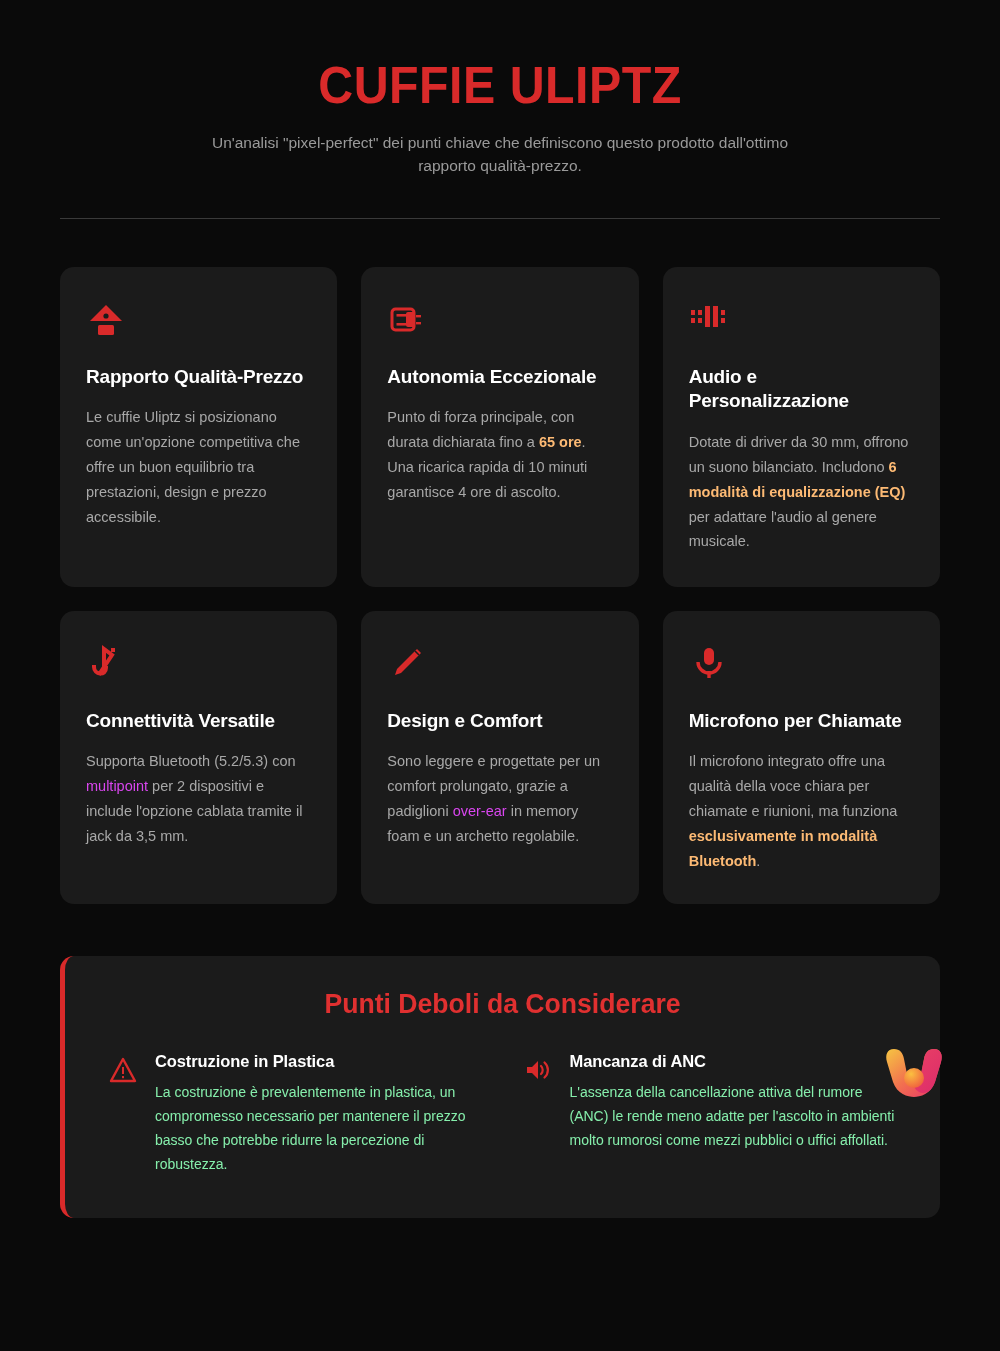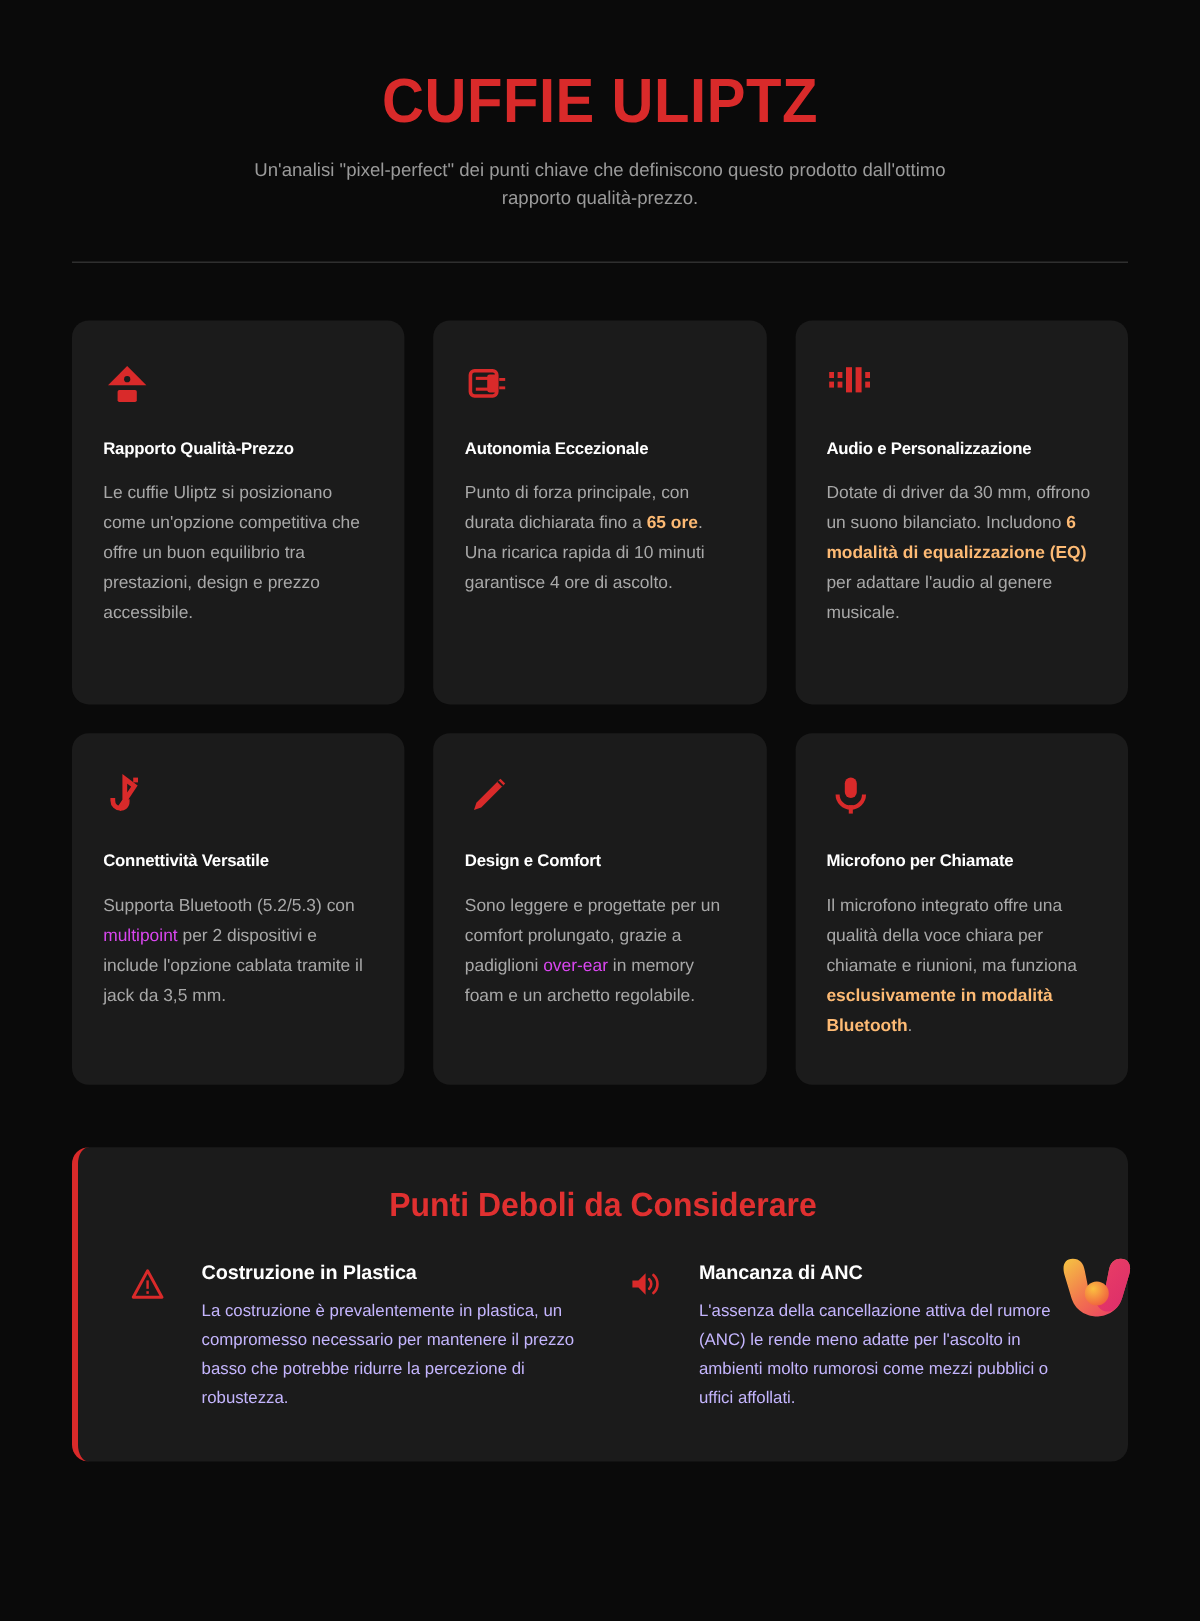--- a/index.html
+++ b/index.html
@@ -67,21 +67,21 @@
 
   .card-icon {
     height: 44px;
     display: flex;
     align-items: center;
     margin-bottom: 24px;
   }
   .card-icon svg { display: block; }
 
   .card-title {
-    font-size: 14px;
+    font-size: 19px;
     font-weight: 700;
     color: #ffffff;
     line-height: 1.28;
     margin-bottom: 16px;
     letter-spacing: -0.2px;
   }
 
   .card-text {
     font-size: 14.5px;
     line-height: 1.72;
@@ -109,37 +109,37 @@
     margin-bottom: 32px;
     transform: scaleX(0.95);
   }
 
   .weak-grid {
     display: grid;
     grid-template-columns: 1fr 1fr;
     gap: 18px 42px;
   }
 
-  .weak-item { display: flex; gap: 31px; align-items: flex-start; }
+  .weak-item { display: flex; gap: 18px; align-items: flex-start; }
 
   .weak-icon { flex: 0 0 28px; padding-top: 4px; }
   .weak-icon svg { display: block; }
 
   .weak-title {
     font-size: 16.5px;
     font-weight: 700;
     color: #ffffff;
     margin-bottom: 9px;
     letter-spacing: -0.1px;
   }
 
   .weak-text {
     font-size: 14px;
     line-height: 1.72;
-    color: #c4b5fd;
+    color: #86efac;
   }
 
   
   .logo {
     position: absolute;
     right: 52px;
     bottom: 28px;
     width: 68px;
     height: 68px;
   }

